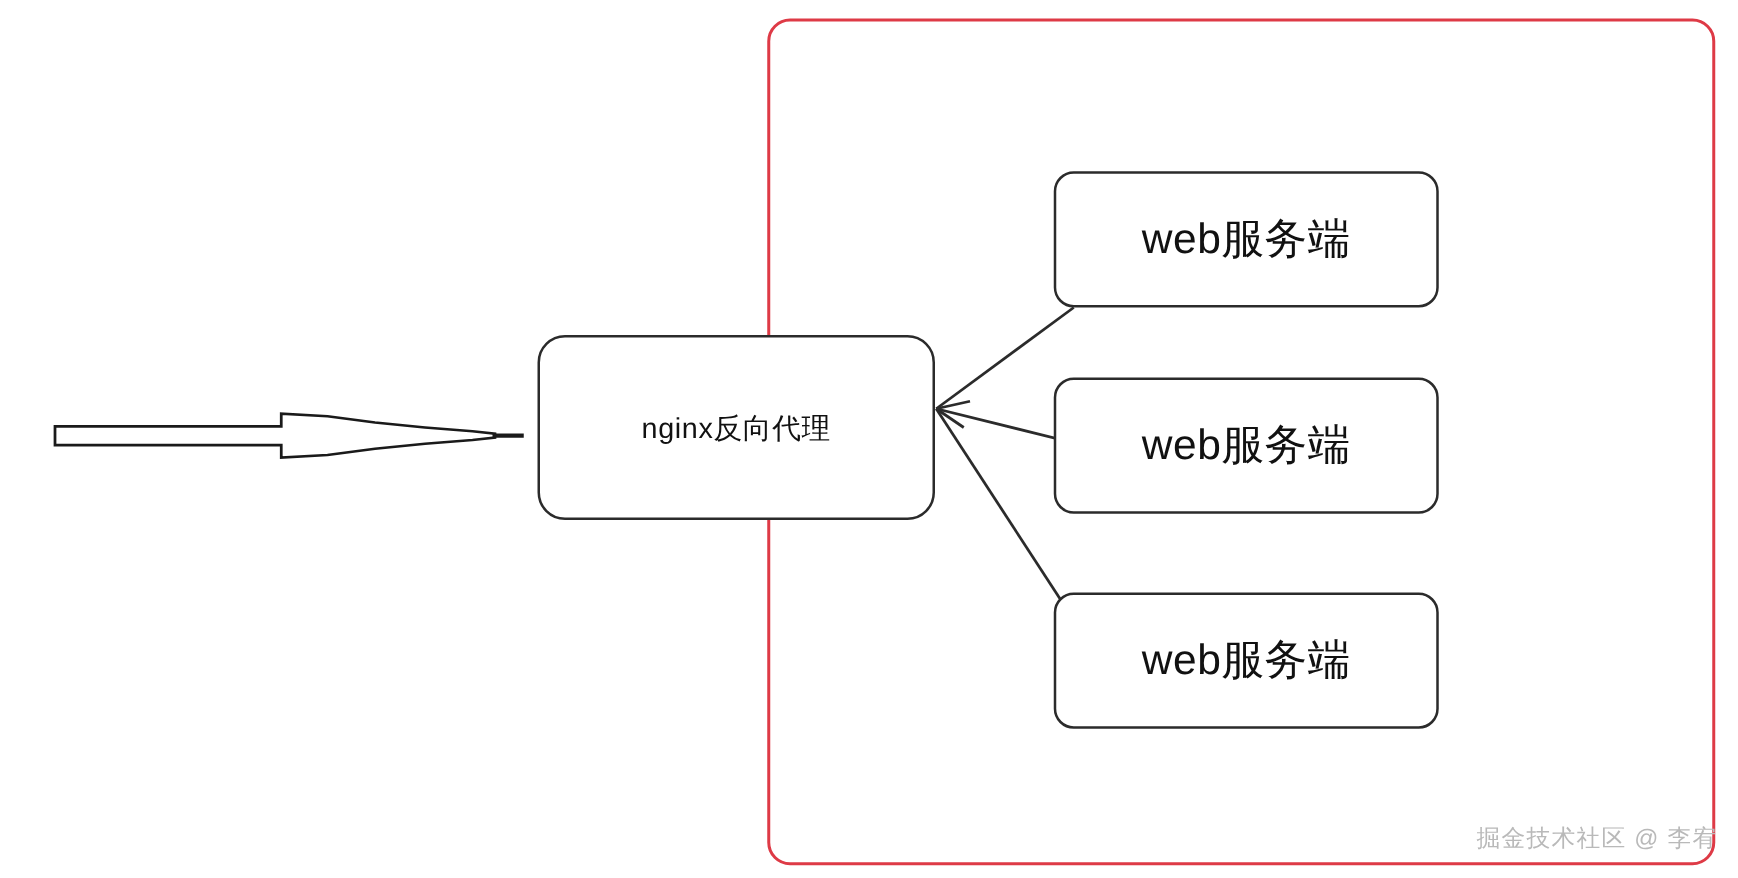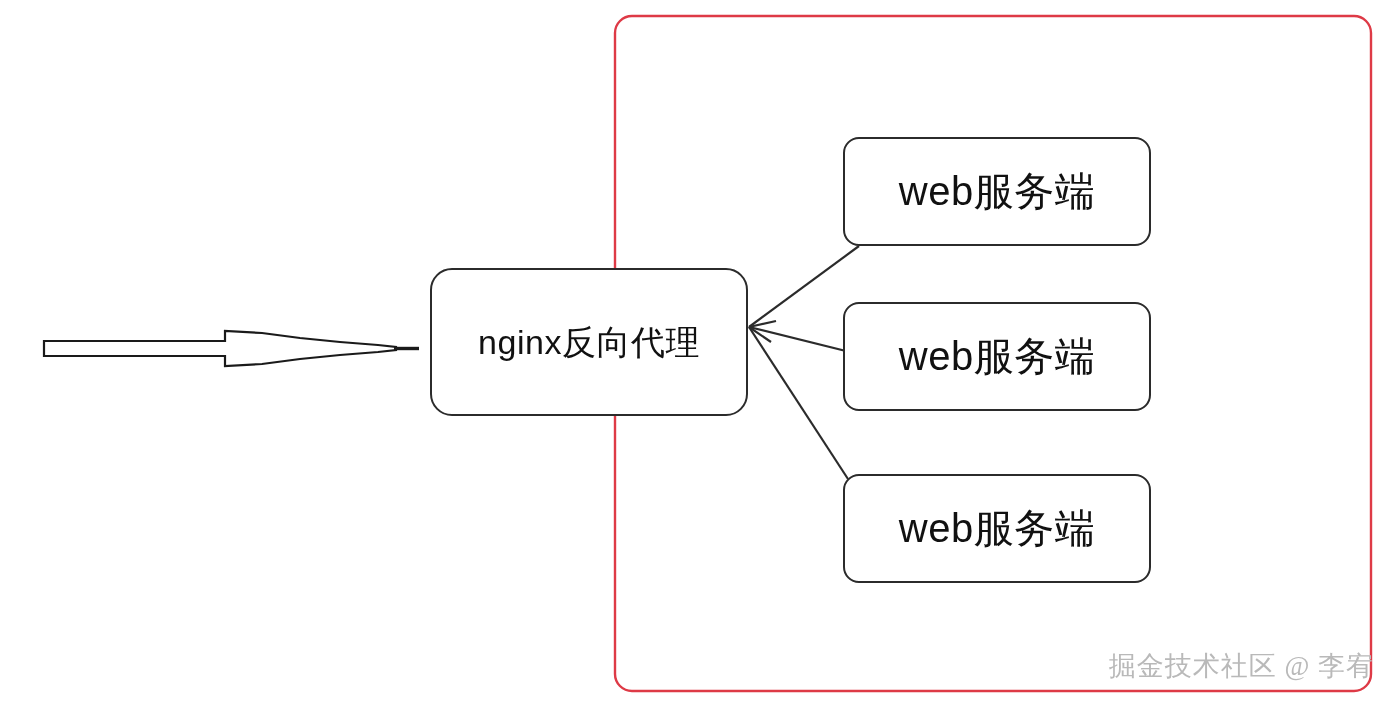--- a/index.html
+++ b/index.html
@@ -30,55 +30,54 @@
     background: #ffffff;
     border: 2px solid #2b2b2b;
     border-radius: 16px;
     display: flex;
     flex-direction: column;
     align-items: center;
     justify-content: center;
     color: #111111;
   }
   .node-label {
-    font-size: 40px;
+    font-size: 34px;
     line-height: 1.32;
     letter-spacing: 0.5px;
     white-space: nowrap;
     text-align: center;
     color: #111111;
   }
   #nginx-node {
     left: 430px;
     top: 268px;
     width: 318px;
     height: 148px;
     border-radius: 22px;
   }
   #nginx-node .node-label {
-    font-size: 34px;
+    font-size: 23px;
   }
   .web-node {
     left: 843px;
     width: 308px;
     height: 109px;
   }
   #web-node-1 { top: 137px; }
   #web-node-2 { top: 302px; }
   #web-node-3 { top: 474px; }
   #watermark {
     position: absolute;
     right: 16px;
     bottom: 18px;
-    font-size: 27px;
+    font-size: 19px;
     color: #b9b9b9;
     letter-spacing: 1px;
     white-space: nowrap;
     user-select: none;
-    font-family: Liberation Serif, serif;
   }
 </style>
 </head>
 <body>
 
 <div id="canvas">
 
   <svg id="diagram-svg" viewBox="0 0 1390 702">
 
     <rect x="615" y="16" width="756" height="675" rx="17" ry="17" fill="none" stroke="#de3a46" stroke-width="2.4"></rect>

